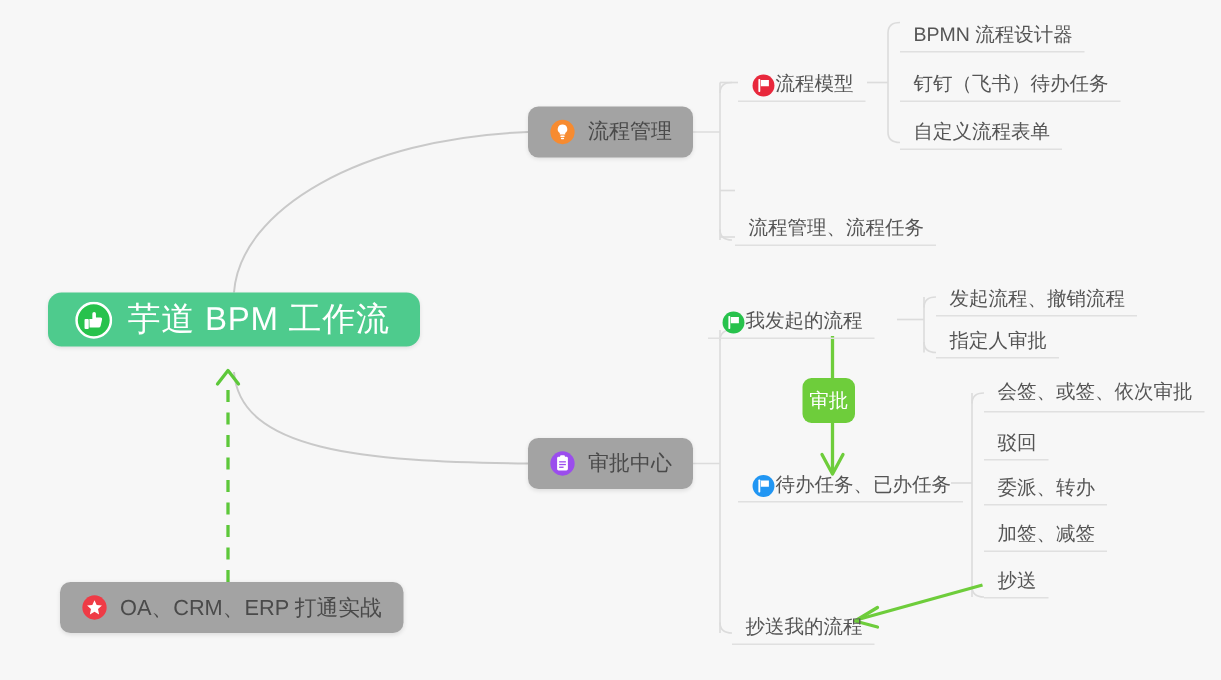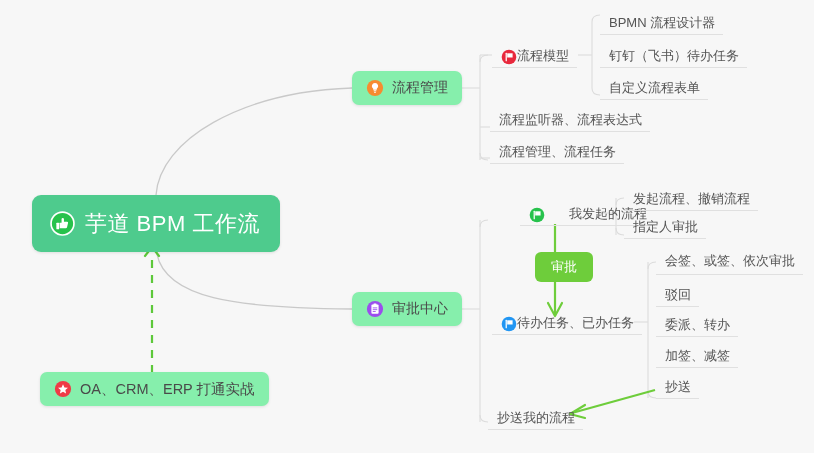--- a/index.html
+++ b/index.html
@@ -31,49 +31,49 @@
     display: flex;
     align-items: center;
     white-space: nowrap;
   }
 
   
   .root {
     left: 32px;
     top: 195px;
     width: 248px;
-    height: 57px;
+    height: 36px;
     background: #4ecb8d;
     border-radius: 9px;
     padding: 0 18px;
     box-shadow: 0 1px 3px rgba(0,0,0,.10);
   }
   .root .label {
     color: #ffffff;
     font-size: 22px;
     letter-spacing: .5px;
     margin-left: 10px;
   }
 
   
   .card {
-    background: #86efac;
+    background: #a3a3a3;
     border-radius: 7px;
     height: 34px;
     padding: 0 14px;
     box-shadow: 0 1px 3px rgba(0,0,0,.10);
   }
   .card .label {
     color: #4a4a4a;
     font-size: 14px;
     margin-left: 8px;
   }
   .n-liucheng { left: 352px; top: 71px; }
   .n-shenpi   { left: 352px; top: 292px; }
-  .n-oa       { left: 40px;  top: 372px; justify-content: flex-end; }
+  .n-oa       { left: 40px;  top: 388px; justify-content: flex-end; }
   .n-oa .label { font-size: 14.5px; }
 
   
   .leaf {
     height: 26px;
     color: #555555;
     font-size: 13px;
     padding: 0 8px 0 9px;
     border-bottom: 1px solid #e0e0e0;
     align-items: flex-end;
@@ -96,21 +96,21 @@
   .ico-big { width: 25px; height: 25px; }
   .ico-big svg { width: 25px; height: 25px; }
   .ico-mid { width: 18px; height: 18px; }
   .ico-mid svg { width: 18px; height: 18px; }
 
   
   .badge {
     position: absolute;
     left: 535px;
     top: 252px;
-    width: 58px;
+    width: 35px;
     height: 30px;
     background: #6ecd3b;
     border-radius: 6px;
     display: flex;
     align-items: center;
     justify-content: center;
     color: #ffffff;
     font-size: 13px;
     z-index: 5;
   }
@@ -216,42 +216,39 @@
   <div class="node leaf" style="left:600px; top:9px;">
     <span class="label">BPMN 流程设计器</span>
   </div>
   <div class="node leaf" style="left:600px; top:42px;">
     <span class="label">钉钉（飞书）待办任务</span>
   </div>
   <div class="node leaf" style="left:600px; top:74px;justify-content:flex-end;">
     <span class="label">自定义流程表单</span>
   </div>
 
-  <div class="node leaf" style="left:490px; top:106px;">
-    <span class="label">流程监听器、流程表达式</span>
-  </div>
   <div class="node leaf" style="left:490px; top:138px;">
     <span class="label">流程管理、流程任务</span>
   </div>
 
   <div class="node card n-shenpi">
     <span class="ico ico-mid">
       <svg viewBox="0 0 20 20">
         <circle cx="10" cy="10" r="9" fill="#9b4ded"></circle>
         <rect x="6" y="5" width="8" height="10.2" rx="1.1" fill="#ffffff"></rect>
         <rect x="8.2" y="3.8" width="3.6" height="2.0" rx="0.8" fill="#ffffff"></rect>
         <rect x="7.5" y="8.3" width="5" height="0.95" fill="#9b4ded"></rect>
         <rect x="7.5" y="10.3" width="5" height="0.95" fill="#9b4ded"></rect>
         <rect x="7.5" y="12.3" width="3.3" height="0.95" fill="#9b4ded"></rect>
       </svg>
     </span>
     <span class="label">审批中心</span>
   </div>
 
-  <div class="node leaf icon-leaf" style="left:520px; top:200px;gap:24px;">
+  <div class="node leaf icon-leaf" style="left:472px; top:200px;">
     <span class="ico">
       <svg viewBox="0 0 16 16">
         <circle cx="8" cy="8" r="7.3" fill="#27c24c"></circle>
         <rect x="4.6" y="3.7" width="1.25" height="8.6" rx="0.5" fill="#ffffff"></rect>
         <path d="M6.2 4.3 L11.6 4.3 L11.6 8.5 L6.2 8.5 Z" fill="#ffffff"></path>
       </svg>
     </span>
     <span class="label">我发起的流程</span>
   </div>
 

